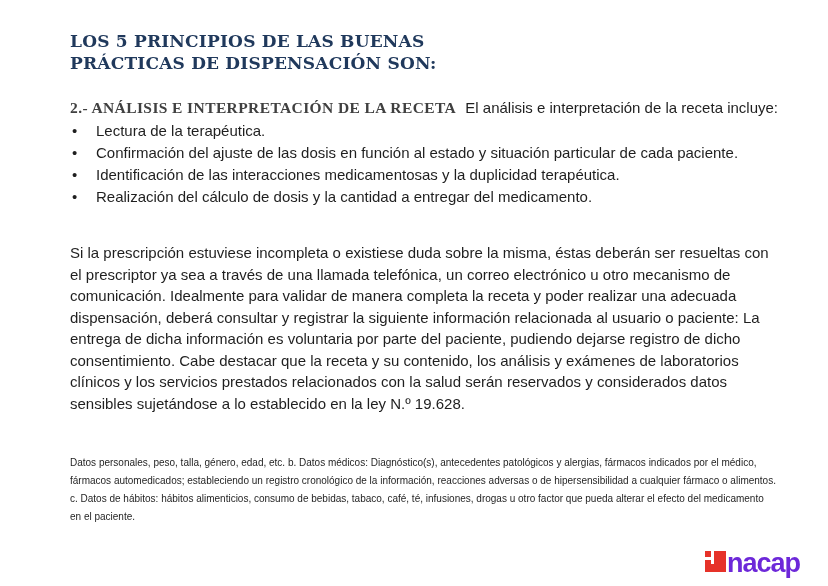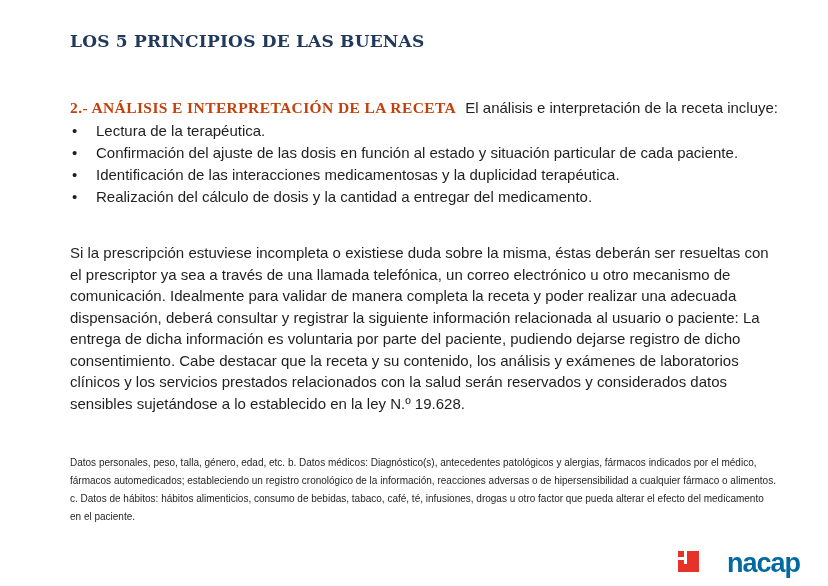--- a/index.html
+++ b/index.html
@@ -35,21 +35,21 @@
     margin: 0;
     white-space: nowrap;
     font-size: 15px;
     line-height: 20px;
   }
   .heading-red {
     font-family: "Liberation Serif", "DejaVu Serif", serif;
     font-weight: bold;
     font-size: 15.5px;
     letter-spacing: 0.4px;
-    color: #c2410c;
+    color: #404040;
     margin-right: 5px;
   }
   .heading-intro {
     color: #1f1f1f;
     text-align: center;
   }
   .bullets {
     position: absolute;
     left: 70px;
     top: 120px;
@@ -118,32 +118,32 @@
     width: 6px;
     height: 3px;
     background: #ffffff;
   }
   .logo-text {
     font-family: "Liberation Sans", sans-serif;
     font-weight: bold;
     font-size: 27px;
     line-height: 27px;
     letter-spacing: -1px;
-    color: #0369a1;
+    color: #6d28d9;
     margin-left: 1px;
-    padding-left: 27px;
   }
 </style>
 </head>
 <body>
 
 <div class="slide">
 
   <h1 class="title">
     <span>LOS 5 PRINCIPIOS DE LAS BUENAS</span><br>
+    <span>PRÁCTICAS DE DISPENSACIÓN SON:</span>
   </h1>
 
   <p class="heading-line">
     <span class="heading-red">2.- ANÁLISIS E INTERPRETACIÓN DE LA RECETA</span>
     <span class="heading-intro">El análisis e interpretación de la receta incluye:</span>
   </p>
 
   <ul class="bullets">
     <li>Lectura de la terapéutica.</li>
     <li>Confirmación del ajuste de las dosis en función al estado y situación particular de cada paciente.</li>

